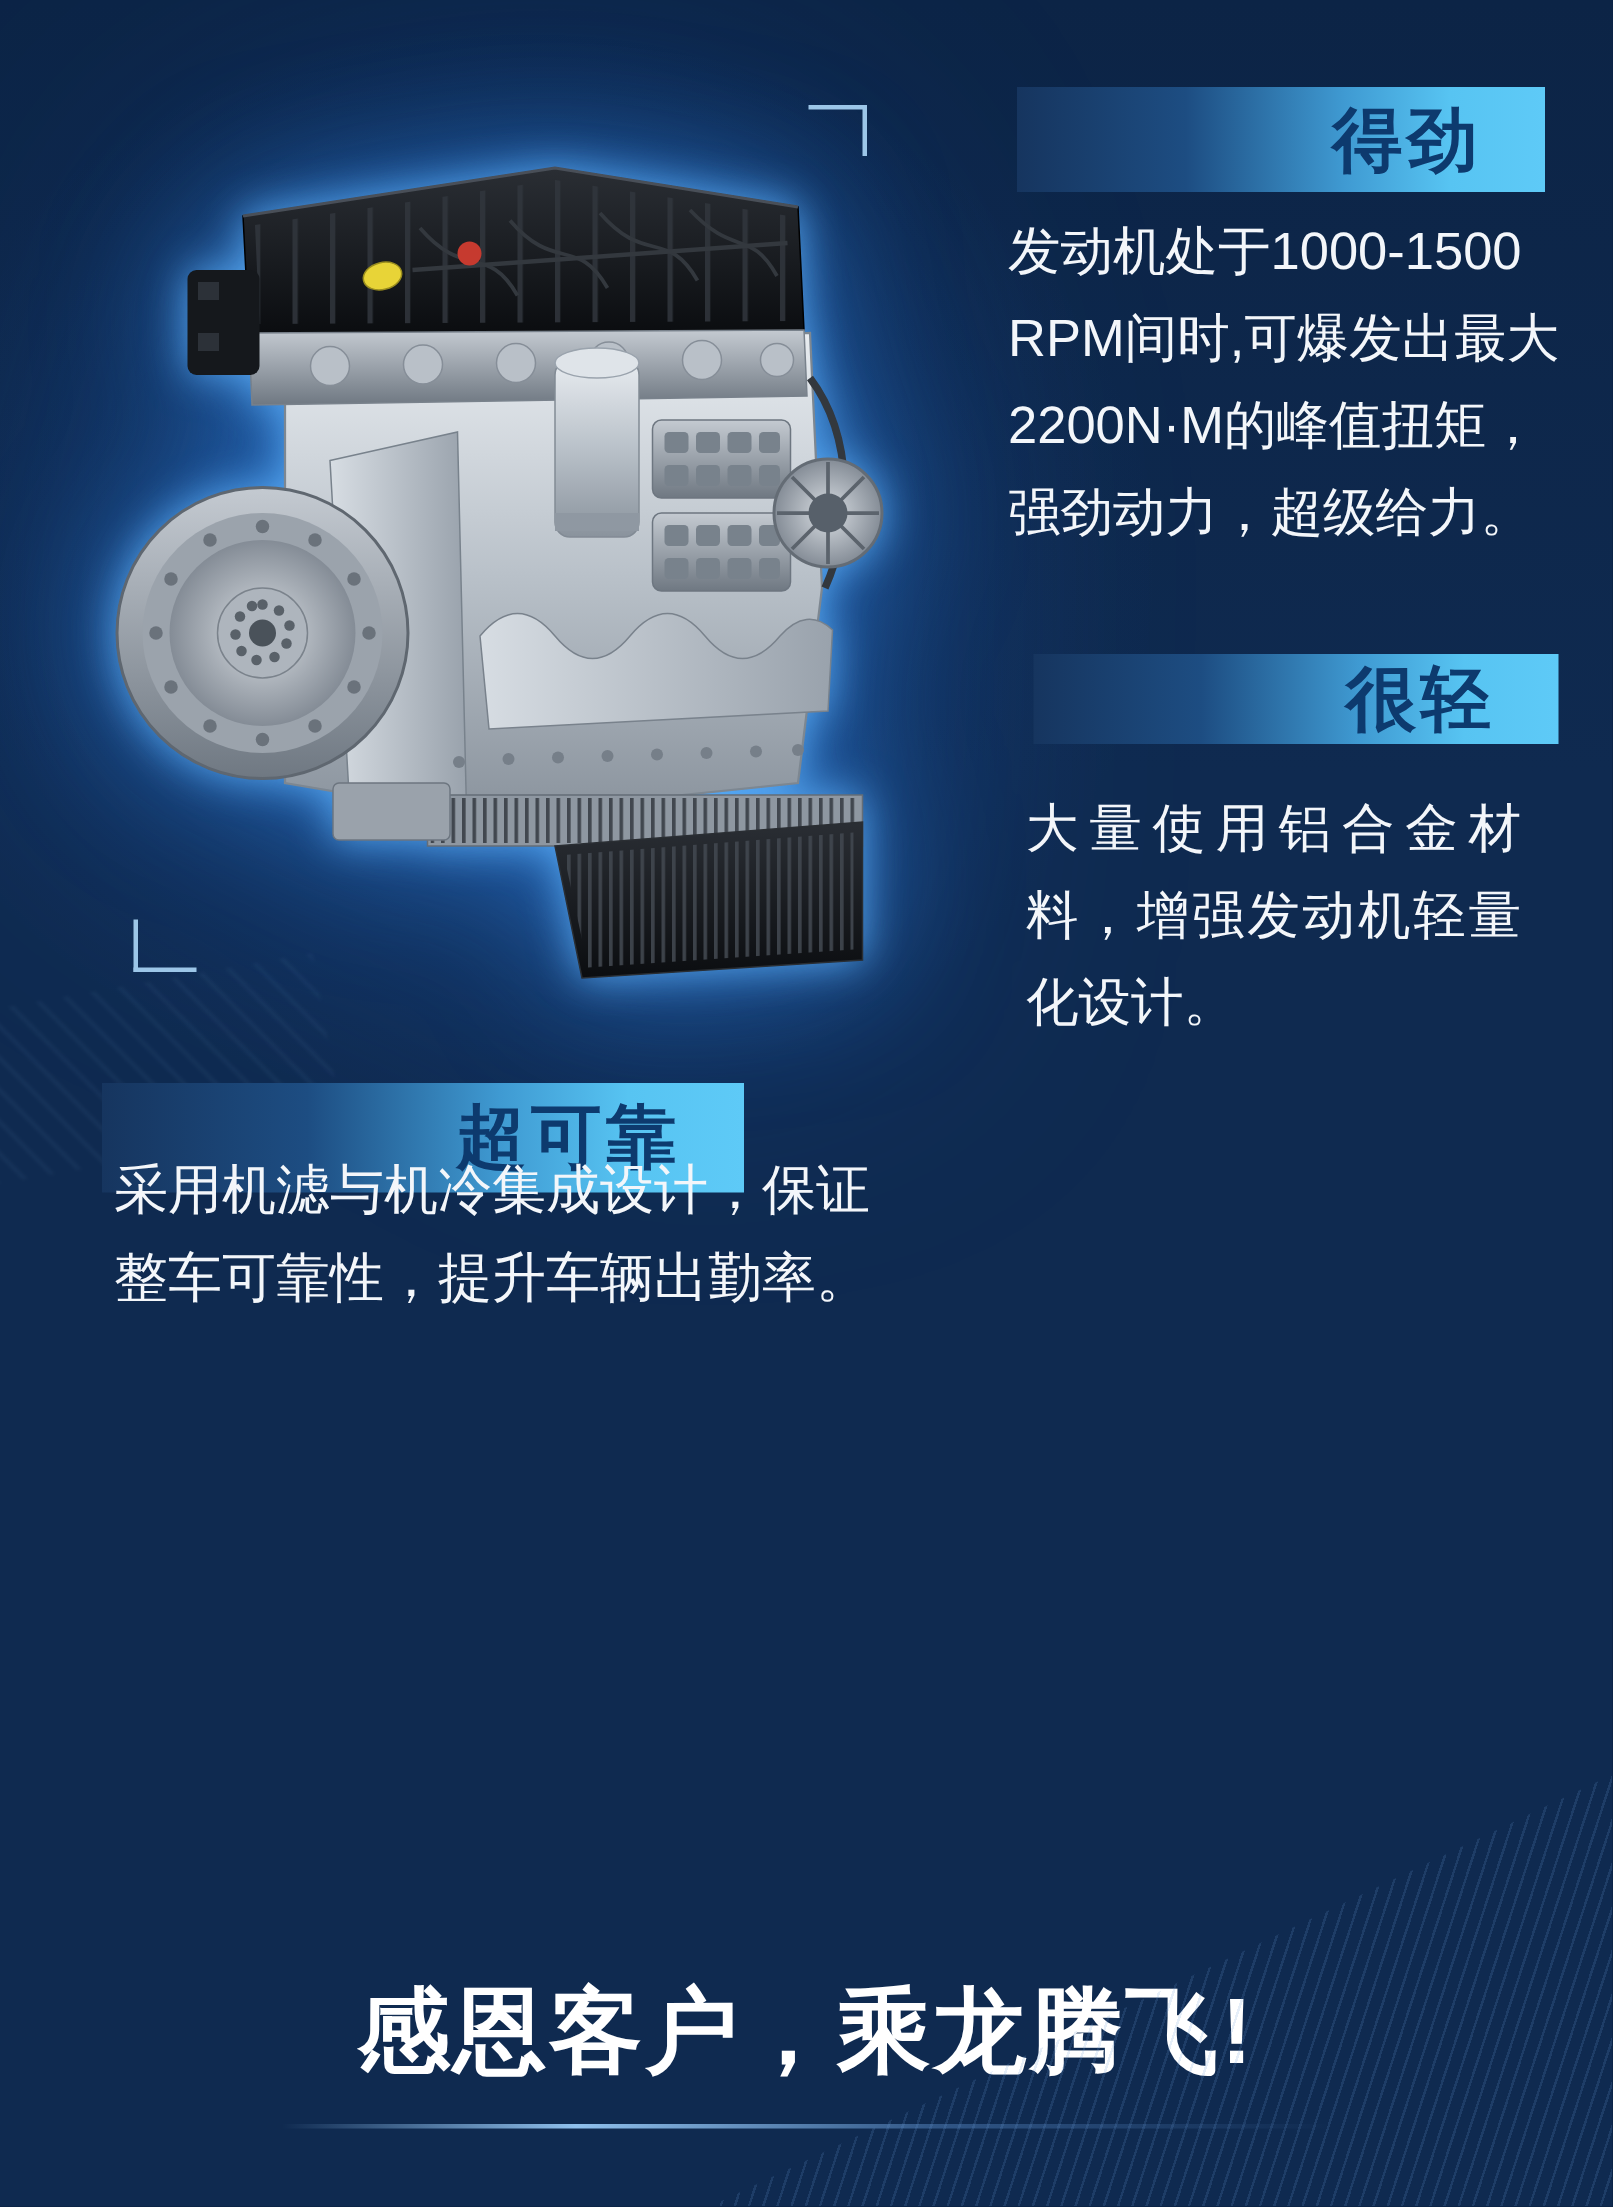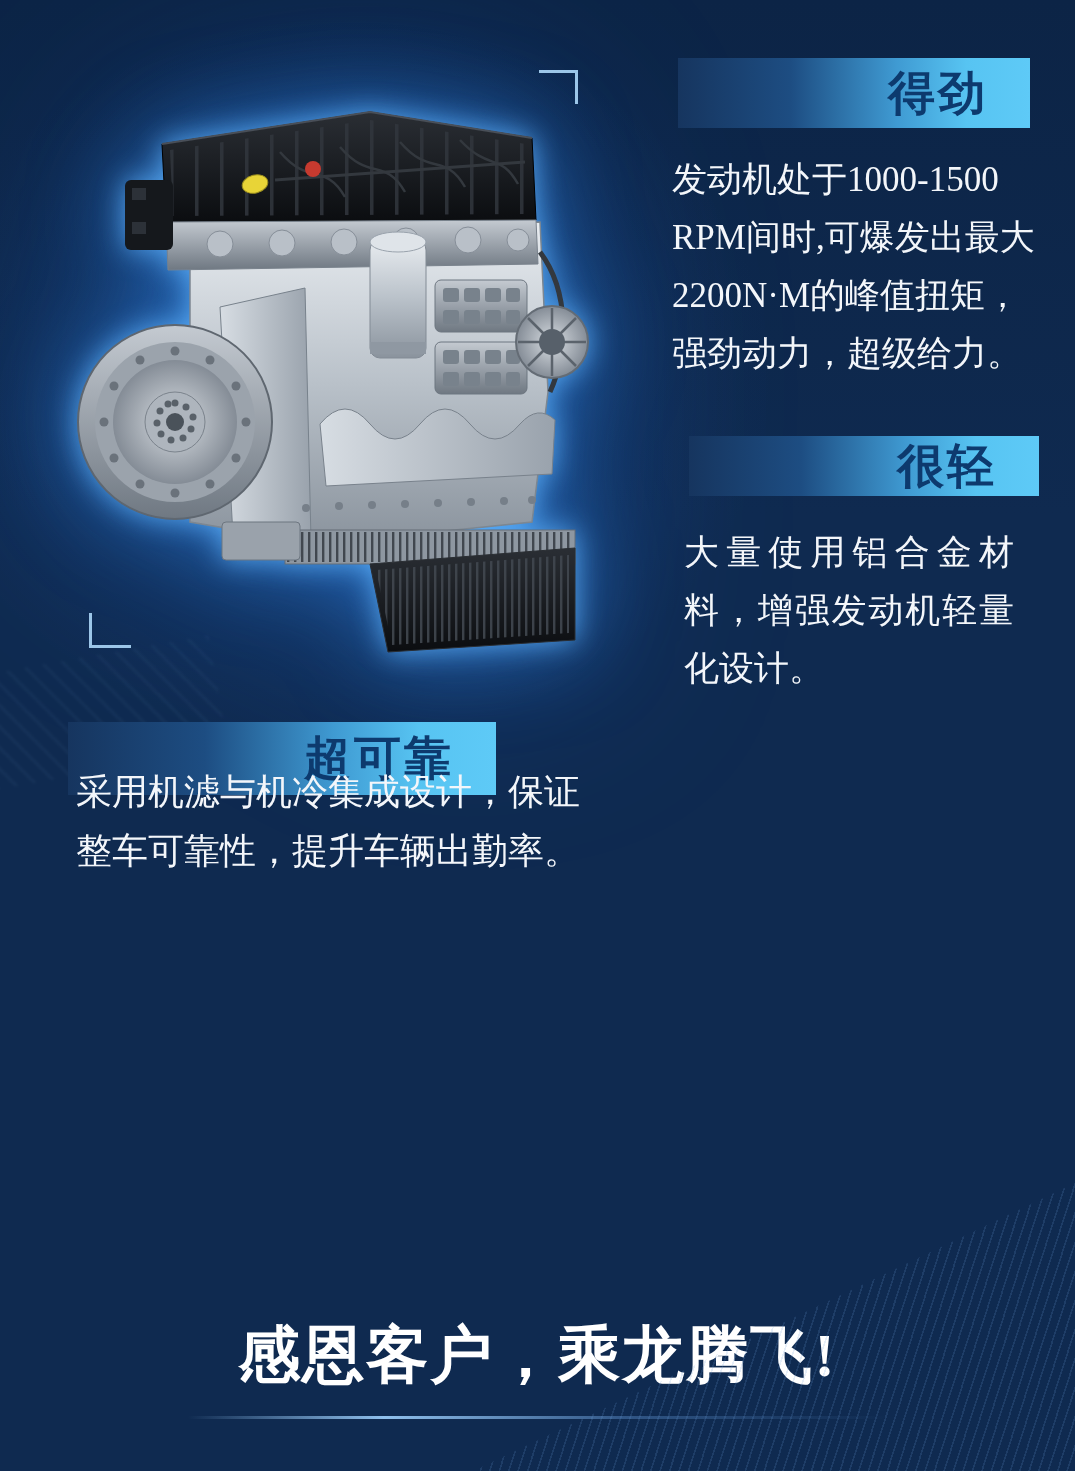--- a/index.html
+++ b/index.html
@@ -10,21 +10,21 @@
     --body-text:#f3f6fa;
     --footer-text:#ffffff;
     --bracket:#9cc6e8;
     --divider:#6fb1e8;
   }
   html,body{margin:0;padding:0;background:#0b2244;}
   .page{
     position:relative;
     width:1075px;height:1471px;
     overflow:hidden;
-    font-family:Liberation Serif, serif;
+    font-family:Liberation Sans, sans-serif;
     background:
       radial-gradient(ellipse 620px 520px at 340px 380px, rgba(45,100,175,0.22), rgba(45,100,175,0) 70%),
       linear-gradient(180deg,#0c2446 0%, var(--background) 35%, var(--background) 100%);
   }
   
   .watermark{
     position:absolute;left:-15px;top:655px;width:235px;height:115px;
     background:repeating-linear-gradient(55deg, rgba(130,170,215,0.06) 0 3px, rgba(130,170,215,0) 3px 15px);
     transform:rotate(-10deg);
     filter:blur(1px);
@@ -63,21 +63,21 @@
     display:flex;align-items:center;justify-content:flex-end;
     padding-right:42px;box-sizing:border-box;
   }
   .banner.b1{left:678px;top:58px;width:352px;}
   .banner.b2{left:689px;top:436px;width:350px;height:60px;text-align:right;}
   .banner.b3{left:68px;top:722px;width:428px;height:73px;}
   .banner.b4{left:672px;top:722px;width:343px;}
   
   .body-text{position:absolute;color:var(--body-text);}
   .body-text .body-line{font-size:35px;line-height:58px;white-space:nowrap;}
-  .bt1{left:672px;top:151px;width:365px;}
+  .bt1{left:672px;top:139px;width:365px;}
   .bt2{left:684px;top:524px;width:330px;}
   .bt3{left:76px;top:763px;width:520px;}
   .bt3 .body-line{font-size:36px;line-height:59px;}
   .bt4{left:686px;top:806px;width:326px;}
   .bt4 .body-line{line-height:59px;}
   .stretch .body-line{white-space:normal;text-align:justify;text-align-last:justify;}
   .stretch .body-line:last-child{text-align-last:left;}
   
   .slogan{
     position:absolute;left:0;top:1318px;width:1075px;

